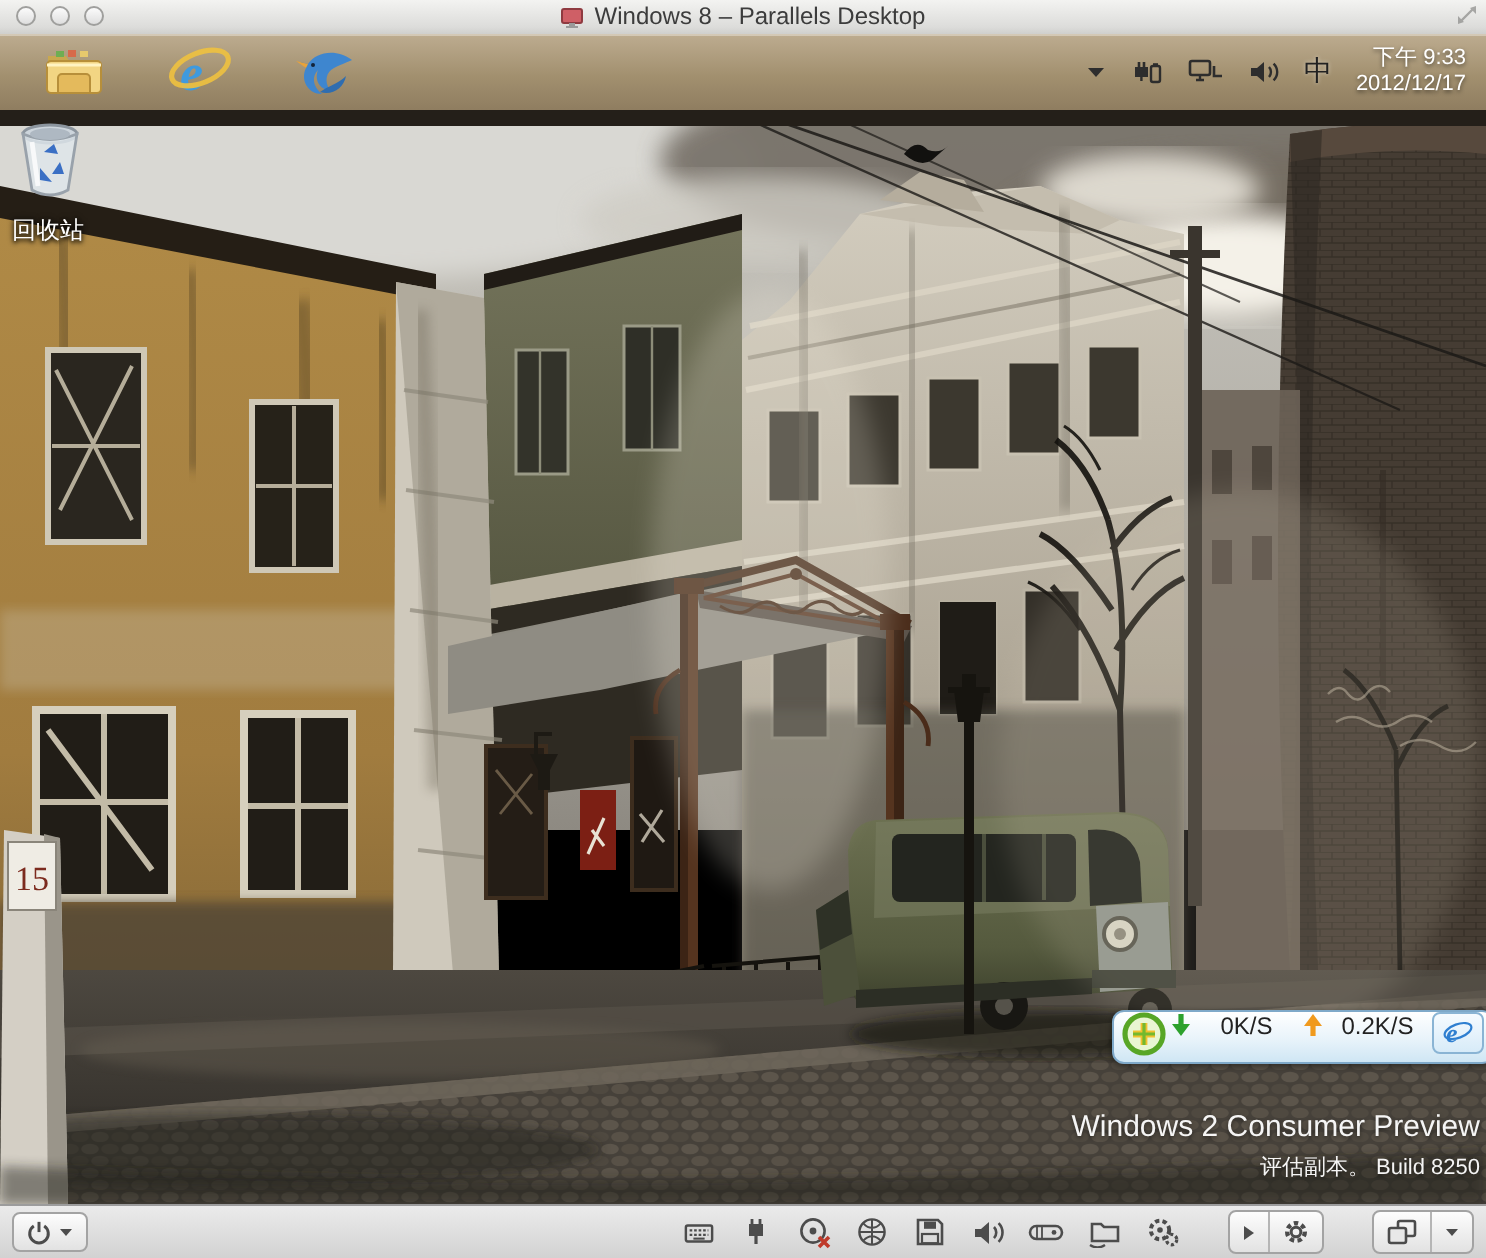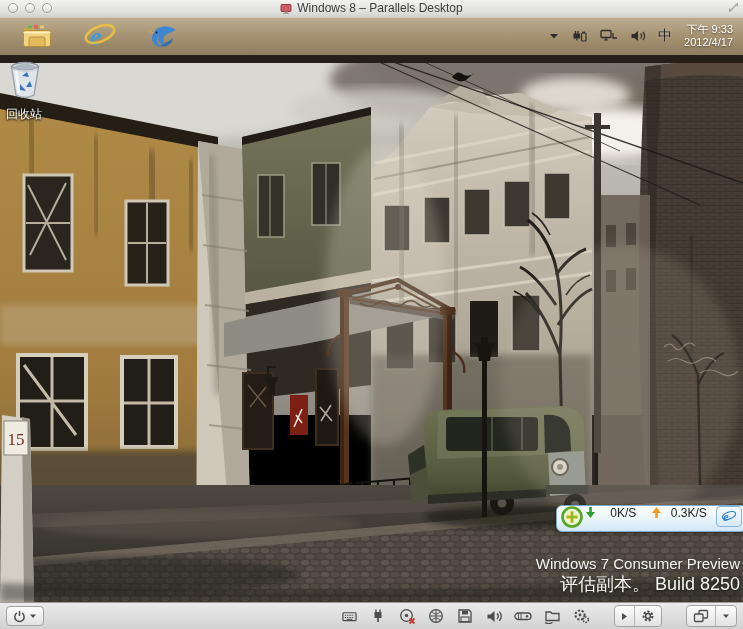--- a/index.html
+++ b/index.html
@@ -31,21 +31,21 @@
     text-shadow:0 1px 2px rgba(0,0,0,.55);}
   
   .desktop{position:absolute;left:0;top:55px;width:743px;height:547px;overflow:hidden;}
   .scene{position:absolute;left:0;top:0;}
   .recycle{position:absolute;left:6px;top:4px;width:56px;text-align:left;}
   .recycle-label{margin-top:1px;font-size:12px;color:#fff;
     text-shadow:0 1px 2px #000,0 0 3px #000;}
   .watermark{position:absolute;right:3px;top:498px;text-align:right;
     color:rgba(255,255,255,.95);text-shadow:0 1px 2px rgba(0,0,0,.45);}
   .watermark .l1{font-size:15px;line-height:21px;}
-  .watermark .l2{font-size:18px;line-height:21px;}
+  .watermark .l2{font-size:11px;line-height:21px;}
   
   .netwidget{position:absolute;left:556px;top:450px;width:191px;height:27px;
     border:1px solid #7fa9c9;border-radius:6px;box-sizing:border-box;
     background:linear-gradient(#ffffff,#e8f3fa 55%,#cfe6f4);
     box-shadow:0 1px 3px rgba(0,0,0,.45);
     display:flex;align-items:flex-start;gap:2px;padding:0 4px;}
   .netwidget .spd{font-size:12px;color:#222;flex:1;text-align:center;}
   .ie-mini{width:24px;height:19px;border:1px solid #8ab4d4;border-radius:4px;
     background:linear-gradient(#f6fbff,#d7ebf8);display:flex;align-items:center;justify-content:center;}
   
@@ -140,21 +140,21 @@
       </span>
       <span class="glyph">
         <svg width="16" height="14" viewBox="0 0 16 14">
           <path d="M1.5,5 v4 h3 l3.5,3 V2 L4.5,5 z" fill="#2d2d2d"></path>
           <path d="M10.5,4.5 c1.3,1.4 1.3,3.6 0,5 M12.8,2.8 c2.4,2.4 2.4,6 0,8.4" fill="none" stroke="#2d2d2d" stroke-width="1.2"></path>
         </svg>
       </span>
       <span class="ime">中</span>
       <div class="clock">
         <div>下午 9:33</div>
-        <div>2012/4/17</div>
+        <div>2012/12/17</div>
       </div>
     </div>
   </div>
 
   <div class="desktop">
 
     <svg class="scene" width="743" height="547" viewBox="0 0 743 547">
       <defs>
         <linearGradient id="skyG" x1="0" y1="0" x2="0" y2="1">
           <stop offset="0" stop-color="#cbc9c2"></stop>
@@ -408,31 +408,31 @@
       </svg>
       <svg width="11" height="13" viewBox="0 0 11 13">
         <path d="M5.5,1 v6" stroke="#2da12d" stroke-width="2.6"></path>
         <path d="M1,6 h9 l-4.5,6 z" fill="#2da12d"></path>
       </svg>
       <span class="spd">0K/S</span>
       <svg width="11" height="13" viewBox="0 0 11 13">
         <path d="M5.5,12 v-6" stroke="#f09a1e" stroke-width="2.6"></path>
         <path d="M1,7 h9 l-4.5,-6 z" fill="#f09a1e"></path>
       </svg>
-      <span class="spd">0.3K/S</span>
+      <span class="spd">0.2K/S</span>
       <div class="ie-mini">
         <svg width="16" height="15" viewBox="0 0 16 15">
           <text x="2" y="12" font-size="13" font-style="italic" font-weight="bold" font-family="Liberation Serif, serif" fill="#2f7fd0">e</text>
           <ellipse cx="8" cy="6.5" rx="7" ry="3.4" fill="none" stroke="#2f7fd0" stroke-width="1.1" transform="rotate(-20 8 6.5)"></ellipse>
         </svg>
       </div>
     </div>
 
     <div class="watermark">
-      <div class="l1">Windows 7 Consumer Preview</div>
+      <div class="l1">Windows 2 Consumer Preview</div>
       <div class="l2">评估副本。 Build 8250</div>
     </div>
   </div>
 
   <div class="statusbar">
     <div class="bar-btn">
       <svg width="13" height="13" viewBox="0 0 14 14">
         <path d="M4.2,3.2 A5,5 0 1 0 9.8,3.2" fill="none" stroke="#4c4c4c" stroke-width="1.6"></path>
         <path d="M7,1 v5.5" stroke="#4c4c4c" stroke-width="1.6"></path>
       </svg>

